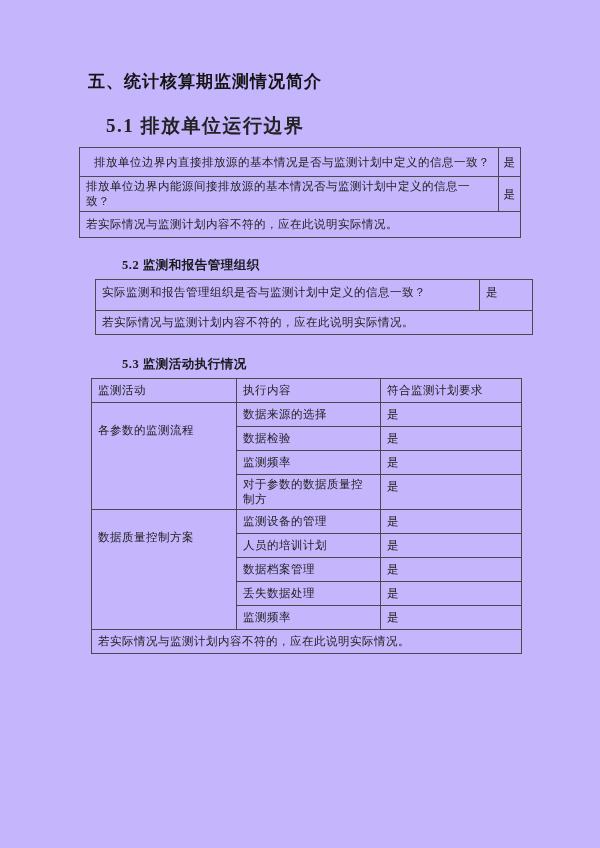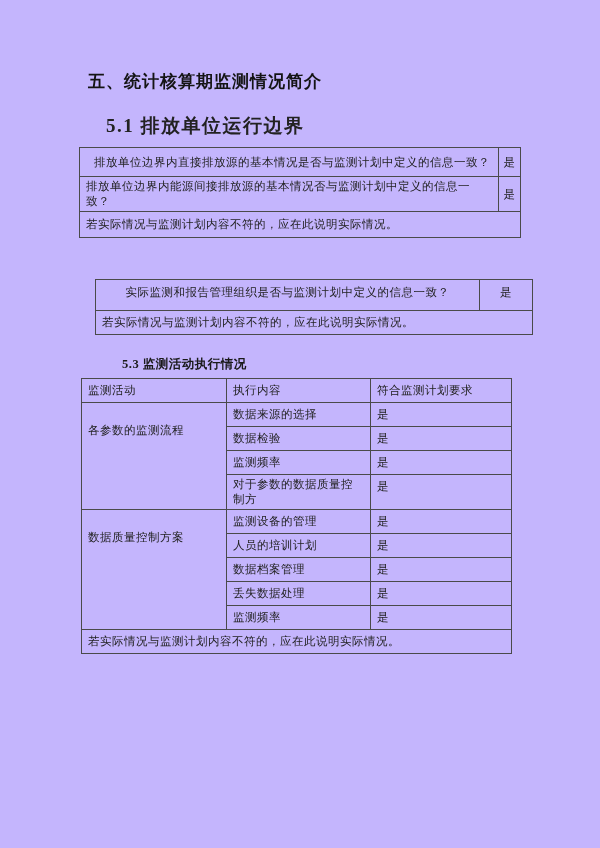--- a/index.html
+++ b/index.html
@@ -63,24 +63,24 @@
     overflow: hidden;
   }
   .t1 { left: 79px; top: 147px; width: 441px; }
   .t1 .r1 td { height: 24px; }
   .t1 .r2 td { height: 24px; }
   .t1 .r3 td { height: 21px; }
   .t1 td.ans { text-align: center; padding: 2px 2px; }
   .t1 .indent { text-indent: 8px; font-family: Liberation Serif, serif; }
 
   .t2 { left: 95px; top: 279px; width: 437px; }
-  .t2 .r1 td { height: 23px; vertical-align: top; padding-top: 5px; text-align: center; }
+  .t2 .r1 td { height: 23px; vertical-align: top; padding-top: 5px; }
   .t2 .r2 td { height: 19px; }
 
-  .t3 { left: 81px; top: 378px; width: 430px; font-family: Liberation Serif, serif; }
+  .t3 { left: 91px; top: 378px; width: 430px; font-family: Liberation Serif, serif; }
   .t3 tr.hrow td { height: 19px; }
   .t3 tr.brow td { height: 19px; }
   .t3 tr.tall td { height: 24px; }
   .t3 tr.frow td { height: 19px; }
   .t3 td.group { vertical-align: top; padding-top: 20px; }
 </style>
 </head>
 <body>
 
 <div class="page">
@@ -102,20 +102,21 @@
     <tr class="r2">
       <td>排放单位边界内能源间接排放源的基本情况否与监测计划中定义的信息一致？</td>
       <td class="ans">是</td>
     </tr>
     <tr class="r3">
       <td colspan="2">若实际情况与监测计划内容不符的，应在此说明实际情况。</td>
     </tr>
   </tbody>
     </table>
 
+  <div class="h-sub h-52">5.2 监测和报告管理组织</div>
 
   <table class="doc t2">
     <colgroup>
         <col style="width:384px">
         <col style="width:53px">
       </colgroup>
     <tbody>
         <tr class="r1">
       <td>实际监测和报告管理组织是否与监测计划中定义的信息一致？</td>
       <td>是</td>

